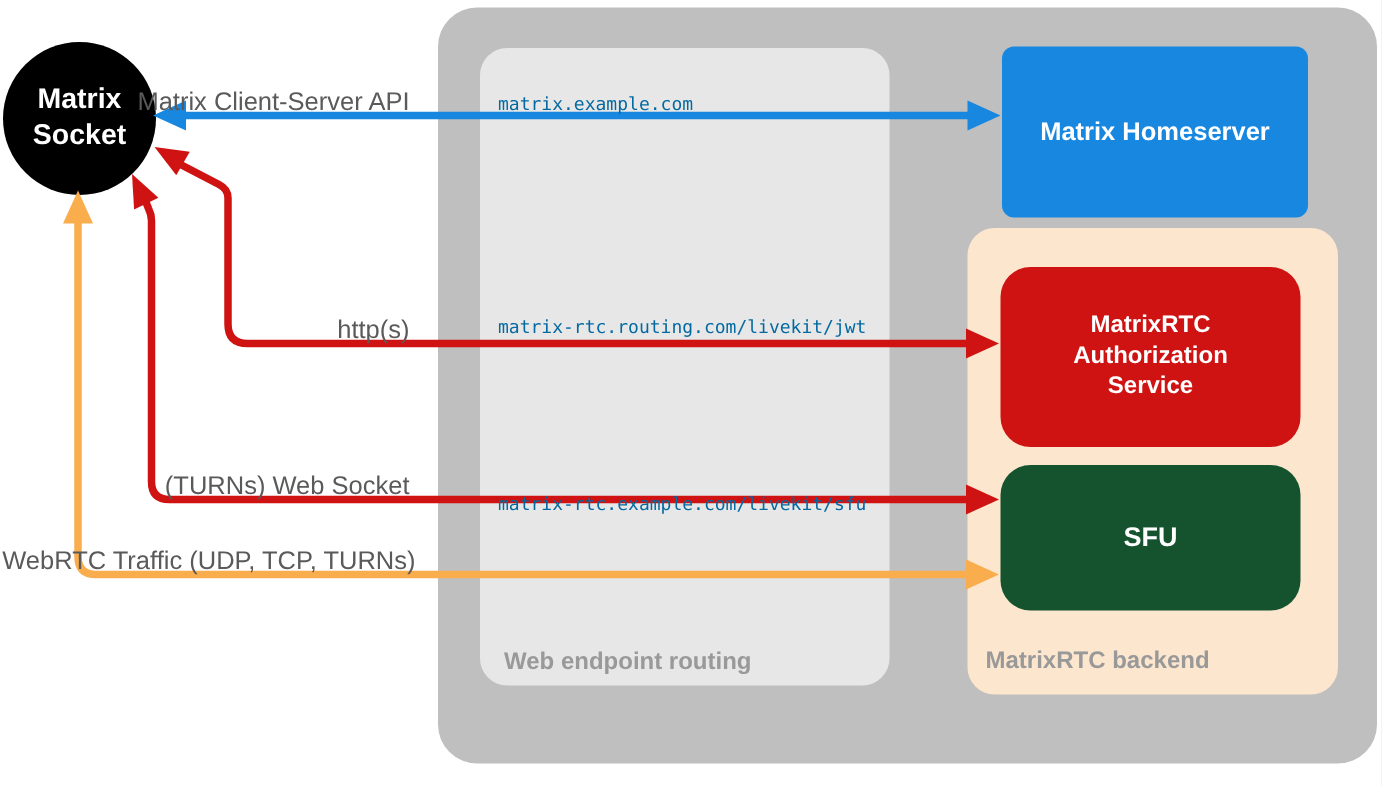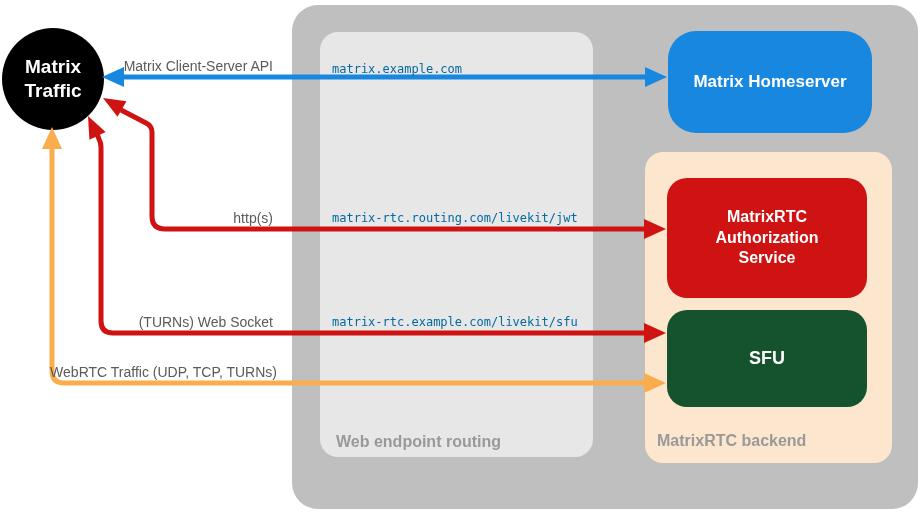--- a/index.html
+++ b/index.html
@@ -11,45 +11,45 @@
   .container{z-index:1;}
   .node{z-index:1;display:flex;align-items:center;justify-content:center;
         text-align:center;color:#ffffff;font-weight:bold;}
   #arrow-layer{position:absolute;left:0;top:0;z-index:2;pointer-events:none;}
   .label{z-index:3;white-space:pre;}
   .site-container{left:292px;top:5px;width:626px;height:504px;border-radius:26px;background:#bfbfbf;}
   .endpoint-box{left:320px;top:32px;width:273px;height:425px;border-radius:18px;background:#e7e7e7;}
   .backend-box{left:645px;top:152px;width:247px;height:311px;border-radius:18px;background:#fce6ce;}
   .client-circle{left:2px;top:28px;width:102px;height:102px;border-radius:50%;
                  background:#06a452;font-size:19px;line-height:1.25;}
-  .homeserver{left:668px;top:31px;width:204px;height:102px;border-radius:28px;
+  .homeserver{left:668px;top:31px;width:204px;height:114px;border-radius:8px;
               background:#1787e0;font-size:17px;}
   .auth-service{left:667px;top:178px;width:200px;height:120px;border-radius:20px;
                 background:#ce1312;font-size:16px;line-height:1.3;padding:0 30px;}
   .sfu-box{left:667px;top:310px;width:200px;height:97px;border-radius:20px;
            background:#faa53c;font-size:18px;}
   .route-label{font-family:"DejaVu Sans Mono","Liberation Mono",monospace;
                font-size:12px;color:#0369a1;}
-  .arrow-label{font-size:14px;color:#5a5a5a;text-align:center;}
+  .arrow-label{font-size:17px;color:#5a5a5a;text-align:center;}
   .caption{z-index:3;font-weight:bold;font-size:16px;color:#999999;}
   .site-caption{font-size:20px;color:#ffffff;text-align:right;}
 </style>
 </head>
 <body>
 
 <div class="canvas">
 
   <div class="container site-container" style="background: rgb(191, 191, 191);"></div>
 
   <div class="container endpoint-box" style="background: rgb(231, 231, 231);"></div>
 
   <div class="container backend-box" style="background: rgb(252, 230, 206);"></div>
 
   <div class="node client-circle" style="background: #000000;">
-    <div><span>Matrix</span><br><span>Traffic</span></div>
+    <div><span>Matrix</span><br><span>Socket</span></div>
   </div>
 
   <div class="node homeserver" style="background: rgb(23, 135, 224);">
     <span>Matrix Homeserver</span>
   </div>
 
   <div class="node auth-service" style="background: rgb(206, 19, 18);">
     <span>MatrixRTC Authorization Service</span>
   </div>
 
@@ -84,17 +84,17 @@
     </g>
   </svg>
 
   <span class="label arrow-label" style="right:648px;top:58px;">Matrix Client-Server API</span>
   <span class="label arrow-label" style="right:648px;top:210px;">http(s)</span>
   <span class="label arrow-label" style="right:648px;top:314px;">(TURNs) Web Socket</span>
   <span class="label arrow-label" style="right:644px;top:364px;">WebRTC Traffic (UDP, TCP, TURNs)</span>
 
   <span class="label route-label" style="left:332px;top:62px;">matrix.example.com</span>
   <span class="label route-label" style="left:332px;top:211px;">matrix-rtc.routing.com/livekit/jwt</span>
-  <span class="label route-label" style="left:332px;top:315px;">matrix-rtc.example.com/livekit/sfu</span>
+  <span class="label route-label" style="left:332px;top:329px;">matrix-rtc.example.com/livekit/sfu</span>
 
   <span class="caption" style="left:657px;top:432px;">MatrixRTC backend</span>
   <span class="caption" style="left:336px;top:433px;">Web endpoint routing</span>
 </div>
 
 </body></html>

